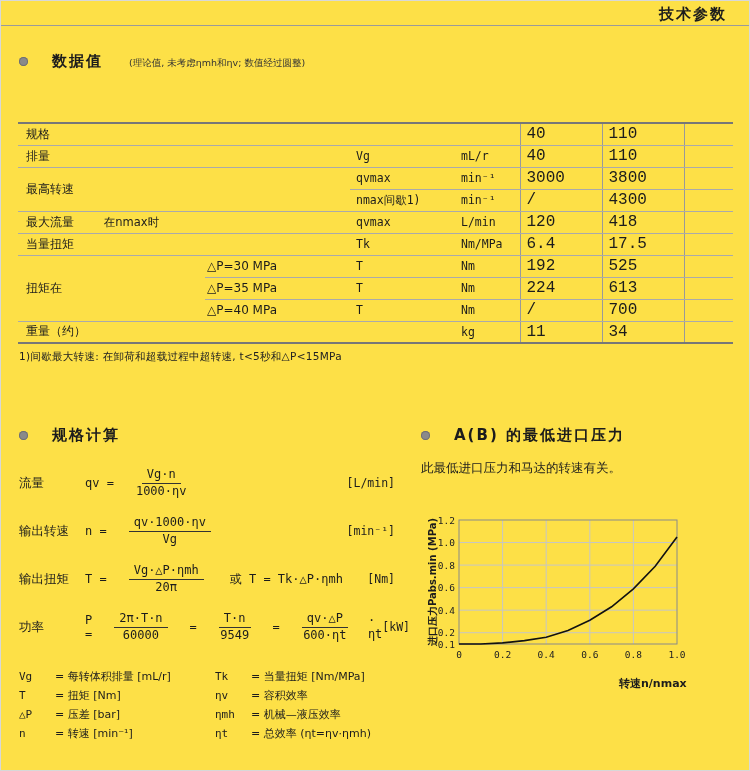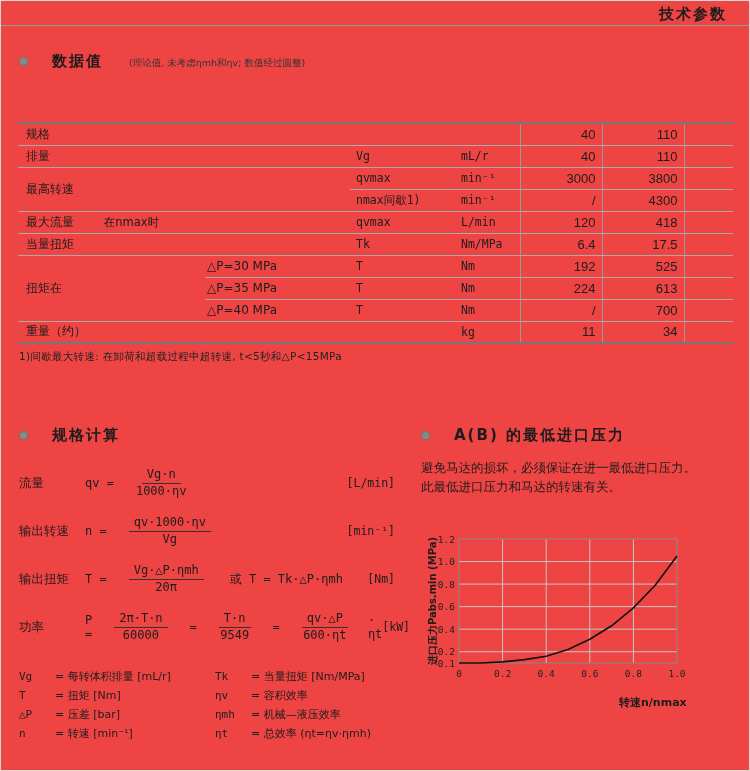--- a/index.html
+++ b/index.html
@@ -1,34 +1,34 @@
 <!DOCTYPE html>
 <html><head>
 <meta charset="utf-8">
 <style>
   *{margin:0;padding:0;box-sizing:border-box}
   html,body{background:#fff}
   body{width:750px;height:771px;font-family:"DejaVu Sans",sans-serif;color:#1c1c1c;position:relative}
-  .page{position:absolute;inset:0;border:1px solid #d8d8d8;background:#ef4444;overflow:hidden}
+  .page{position:absolute;inset:0;border:1px solid #d8d8d8;background:#fde047;overflow:hidden}
 
   .hdr-title{position:absolute;top:4px;right:22px;font-size:15px;font-weight:bold;letter-spacing:2px}
   .hdr-rule{position:absolute;top:24px;left:0;width:100%;height:1px;background:#9a9a9a}
 
   .sect-head{display:flex;align-items:baseline;gap:24px}
   .bullet{width:9px;height:9px;border-radius:50%;background:#8a8a8a;box-shadow:inset 0 0 0 1px #707070;align-self:center;flex:none}
   .sect-title{font-size:15px;font-weight:bold;letter-spacing:2px}
   .sect-note{font-size:9.5px;color:#333;margin-left:2px}
   #sect-data{position:absolute;top:51px;left:18px}
 
   table{position:absolute;top:121px;left:17px;width:715px;border-collapse:collapse;border-top:2px solid #777;font-size:12px;table-layout:fixed}
   td{height:22px;border-bottom:1px solid #aaa;padding:1px 6px;white-space:nowrap;overflow:hidden}
   td.lbl{padding-left:8px}
   td.sub{padding-left:2px}
   td.sym,td.unit{font-family:"DejaVu Sans Mono",monospace;font-size:11.5px}
-  td.val{text-align:right;font-family:Liberation Sans, sans-serif;font-size:13px}
+  td.val{text-align:left;font-family:Liberation Mono, monospace;font-size:16px}
   td.vline{border-left:1px solid #999}
   tr.lastrow td{border-bottom:2px solid #777}
   .sublbl{margin-left:26px;font-size:11.5px}
 
   .footnote{position:absolute;top:349px;left:18px;font-size:10.5px;color:#222;letter-spacing:.3px}
 
   #calc-col{position:absolute;top:425px;left:18px;width:376px}
   #calc-head{margin-bottom:16px}
   .frow{display:flex;align-items:center;min-height:44px;margin-bottom:4px;font-family:"DejaVu Sans Mono",monospace;font-size:12px}
   .flabel{font-family:"DejaVu Sans",sans-serif;width:66px;font-size:12.5px;flex:none}
@@ -262,21 +262,20 @@
       <span class="var-def">= 总效率 (ηt=ηv·ηmh)</span>
     </div>
   </div>
 
   <div id="press-col">
     <div class="sect-head" id="press-head">
       <span class="bullet"></span>
       <span class="sect-title">A(B) 的最低进口压力</span>
     </div>
     <div class="press-body">
-      <div>避免马达的损坏，必须保证在进一最低进口压力。</div>
       <div>此最低进口压力和马达的转速有关。</div>
     </div>
 
     <div id="chart-wrap">
       <div class="ylab">进口压力Pabs.min (MPa)</div>
       <svg width="262" height="150">
           <line class="grid" x1="30" y1="118.72727272727272" x2="248" y2="118.72727272727272"></line>
           <line class="grid" x1="30" y1="96.18181818181817" x2="248" y2="96.18181818181817"></line>
           <line class="grid" x1="30" y1="73.63636363636363" x2="248" y2="73.63636363636363"></line>
           <line class="grid" x1="30" y1="51.09090909090908" x2="248" y2="51.09090909090908"></line>

